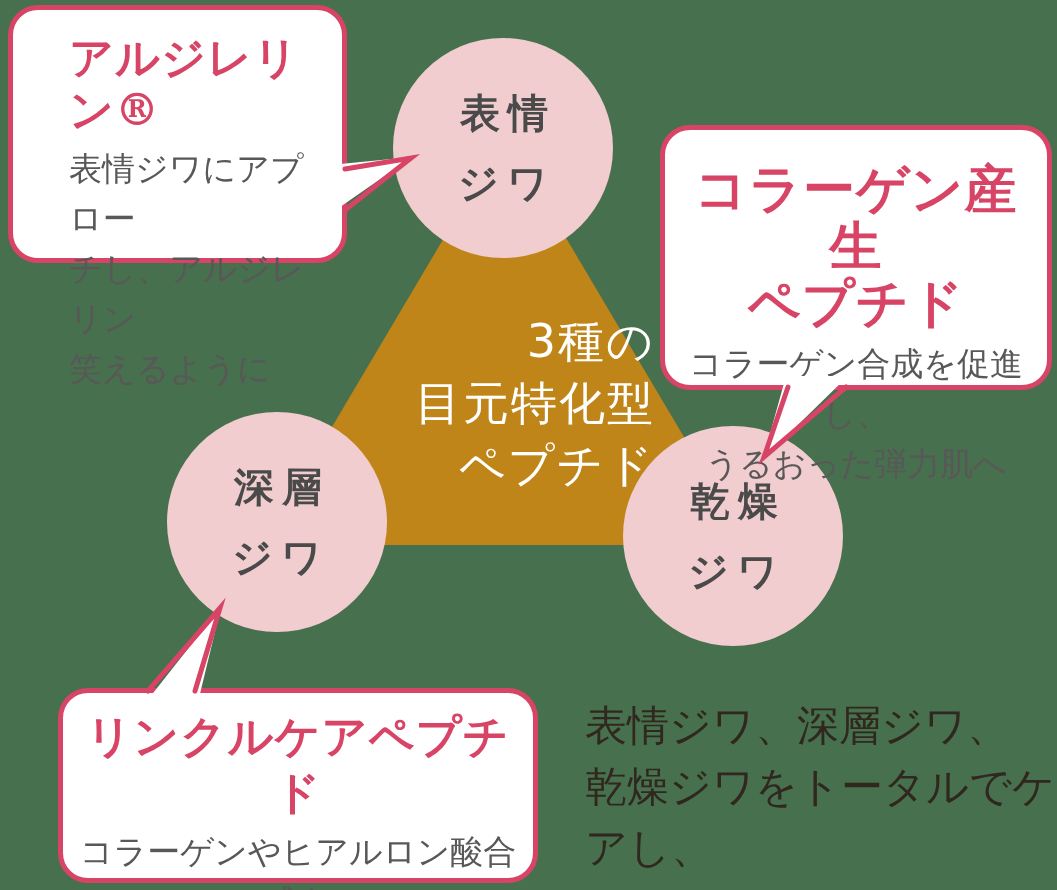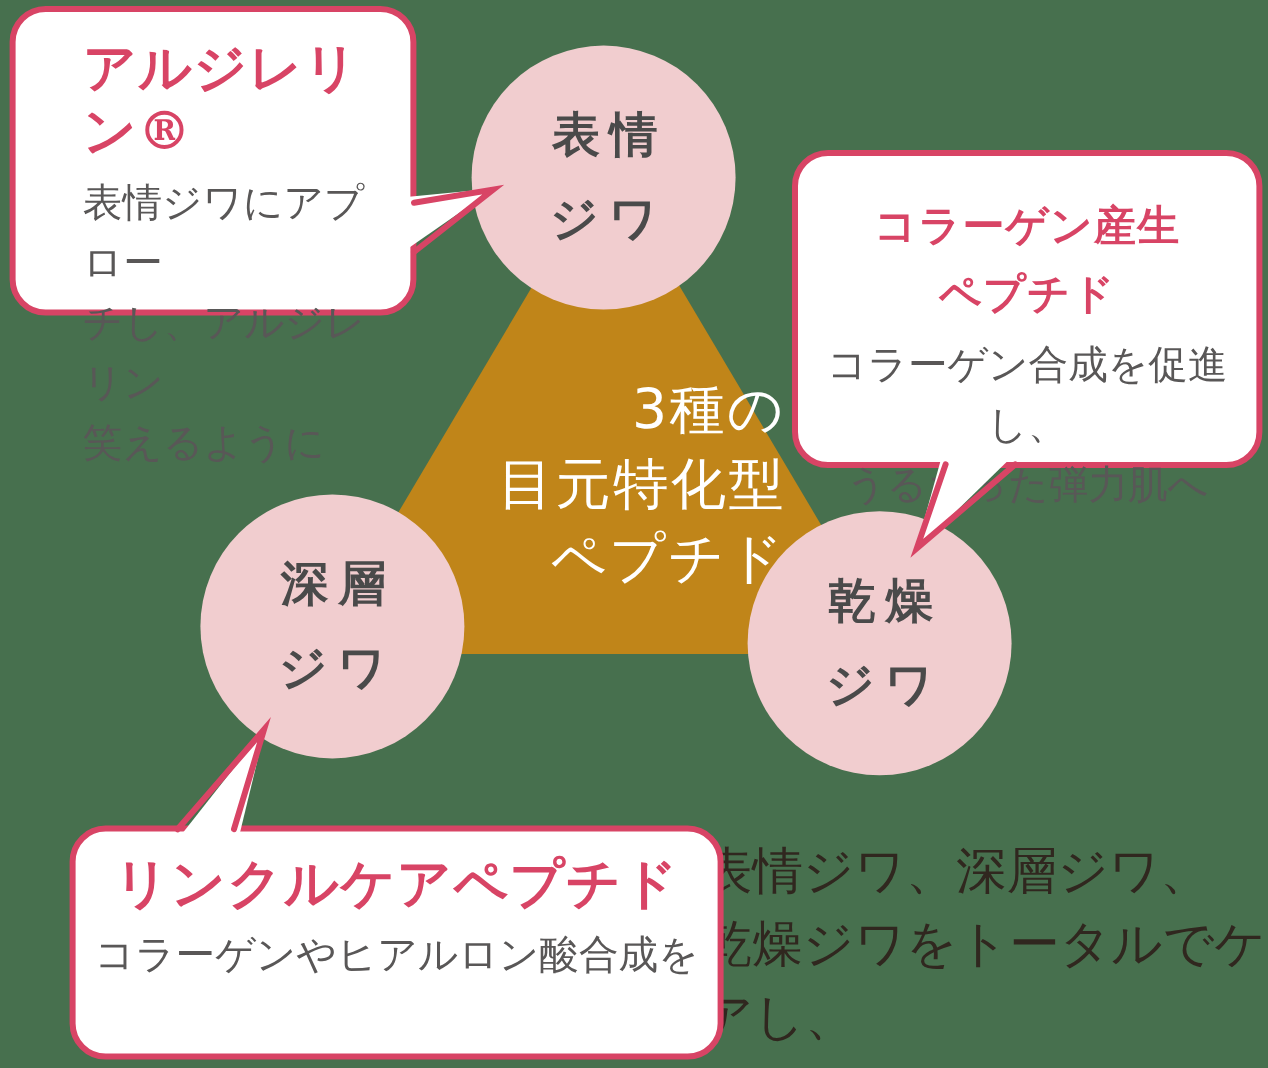--- a/index.html
+++ b/index.html
@@ -47,24 +47,24 @@
     font-family:"DejaVu Serif","Liberation Serif",serif;
     font-weight:700;color:var(--crimson);
   }
   .bubble-body{color:var(--body-text);font-size:33px;line-height:50px;}
 
   .bubble-argireline{left:8px;top:5px;width:339px;height:258px;padding:22px 16px 0 56px;}
   .bubble-argireline .bubble-title{font-size:44px;line-height:52px;letter-spacing:1px;}
   .bubble-argireline .bubble-body{margin-top:8px;}
 
   .bubble-collagen{left:660px;top:125px;width:392px;height:265px;padding:30px 10px 0 10px;text-align:center;}
-  .bubble-collagen .bubble-title{font-size:35px;line-height:57px;letter-spacing:1px;}
-  .bubble-collagen .bubble-body{margin-top:8px;font-family:Liberation Mono, monospace;}
+  .bubble-collagen .bubble-title{font-size:52px;line-height:57px;letter-spacing:1px;}
+  .bubble-collagen .bubble-body{margin-top:8px;}
 
-  .bubble-wrinkle{left:58px;top:688px;width:545px;height:195px;padding:16px 10px 0 10px;text-align:center;}
+  .bubble-wrinkle{left:58px;top:688px;width:480px;height:195px;padding:16px 10px 0 10px;text-align:center;}
   .bubble-wrinkle .bubble-title{font-size:45px;line-height:56px;letter-spacing:1px;}
   .bubble-wrinkle .bubble-body{margin-top:6px;}
 
   .caption{
     position:absolute;left:585px;top:695px;width:470px;
     color:var(--caption-text);font-size:42px;line-height:61px;
     z-index:2;
   }
   .tails{z-index:4;}
   .triangle-layer{z-index:1;}

